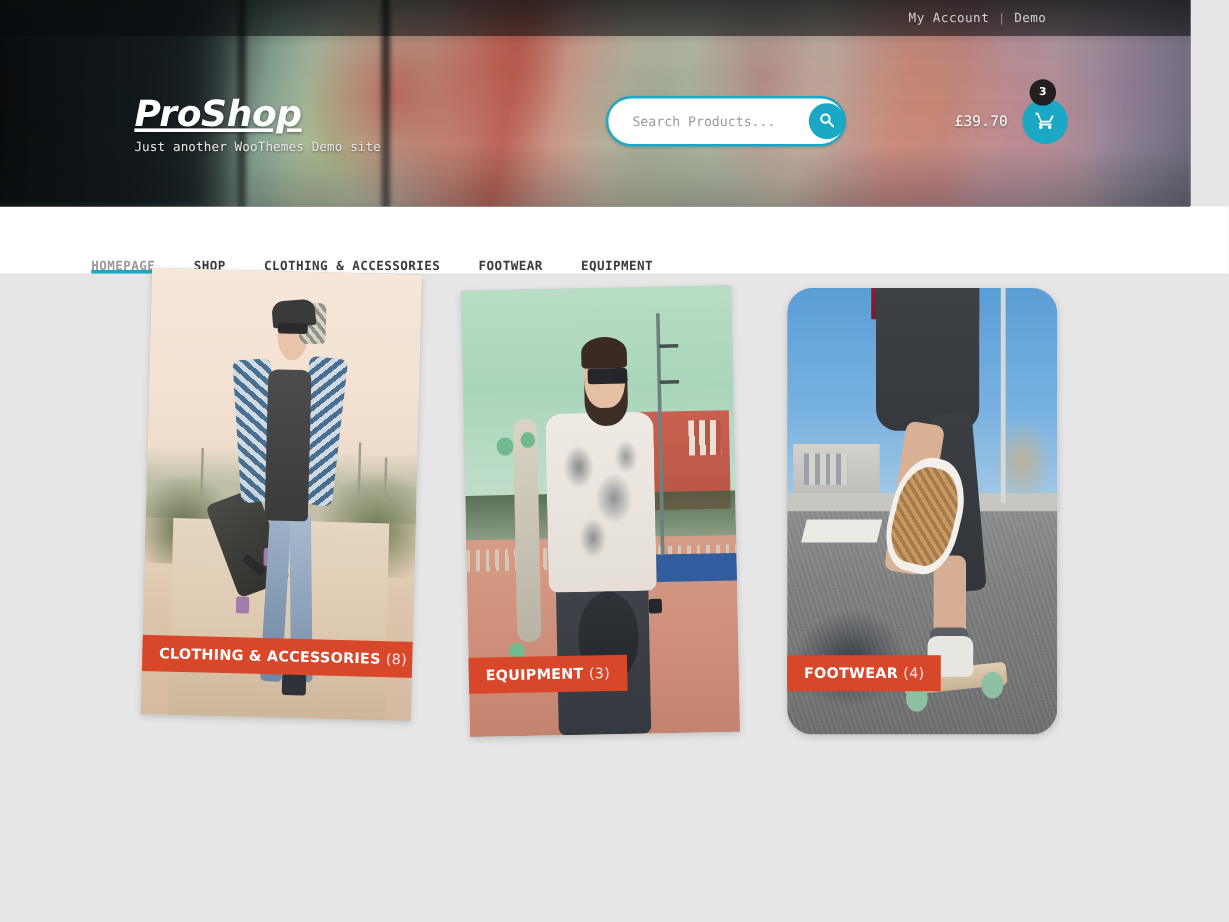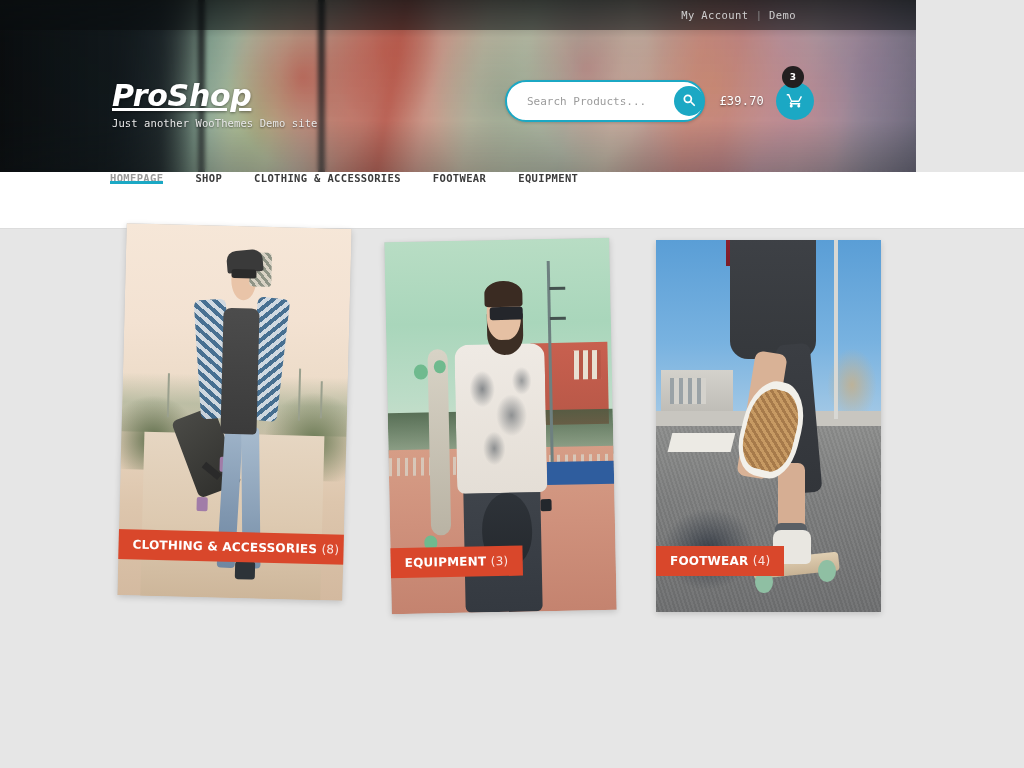--- a/index.html
+++ b/index.html
@@ -6,21 +6,21 @@
   html, body { width:1024px; height:768px; overflow:hidden; }
   body {
     font-family:"Liberation Sans", sans-serif;
     background:#e6e6e6;
     color:#333;
   }
 
   
   .banner {
     position:relative;
-    width:916px;
+    width:992px;
     height:172px;
     overflow:hidden;
     background:#2a2f33;
   }
   .banner-art { position:absolute; inset:0; }
 
   
   .g-base {
     position:absolute; inset:0;
     background:
@@ -129,21 +129,21 @@
     width:22px; height:22px; border-radius:50%;
     background:#231f20; color:#fff;
     font-family:"DejaVu Sans", sans-serif; font-size:9px; font-weight:bold;
     display:flex; align-items:center; justify-content:center;
   }
 
   
   .navbar {
     width:1024px; height:57px; background:#fff;
     border-bottom:1px solid #dcdcdc;
-    display:flex; align-items:flex-start; padding-left:110px;
+    display:flex; align-items:flex-end; padding-left:76px;
   }
   .nav-item {
     position:relative;
     display:flex; align-items:center;
     font-family:"DejaVu Sans Mono", monospace;
     font-size:10.5px; font-weight:bold; letter-spacing:.35px;
     color:#3b3b3b; text-decoration:none; cursor:pointer;
     margin-right:32px; white-space:nowrap;
   }
   .nav-item.active { color:#9a9a9a; }
@@ -171,21 +171,21 @@
   
   .cards { position:relative; height:420px; }
   .card {
     position:absolute; width:225px; height:372px;
     overflow:hidden; cursor:pointer;
     box-shadow:0 2px 6px rgba(0,0,0,.16);
     background:#ccc;
   }
   .card-1 { left:122px; top:-3px; transform:rotate(1.45deg); }
   .card-2 { left:388px; top:11px; transform:rotate(-1.15deg); }
-  .card-3 { left:656px; top:11px; transform:rotate(0deg); }
+  .card-3 { left:656px; top:11px; transform:rotate(0deg);border-radius:21px; }
 
   .photo { position:absolute; inset:0; }
 
   .cat-label {
     position:absolute; bottom:36px; left:-14px;
     background:#d9472b; color:#fff;
     font-family:"DejaVu Sans", sans-serif; font-weight:bold;
     font-size:12px; letter-spacing:.2px;
     padding:8px 14px 8px 28px; white-space:nowrap;
     z-index:3;

